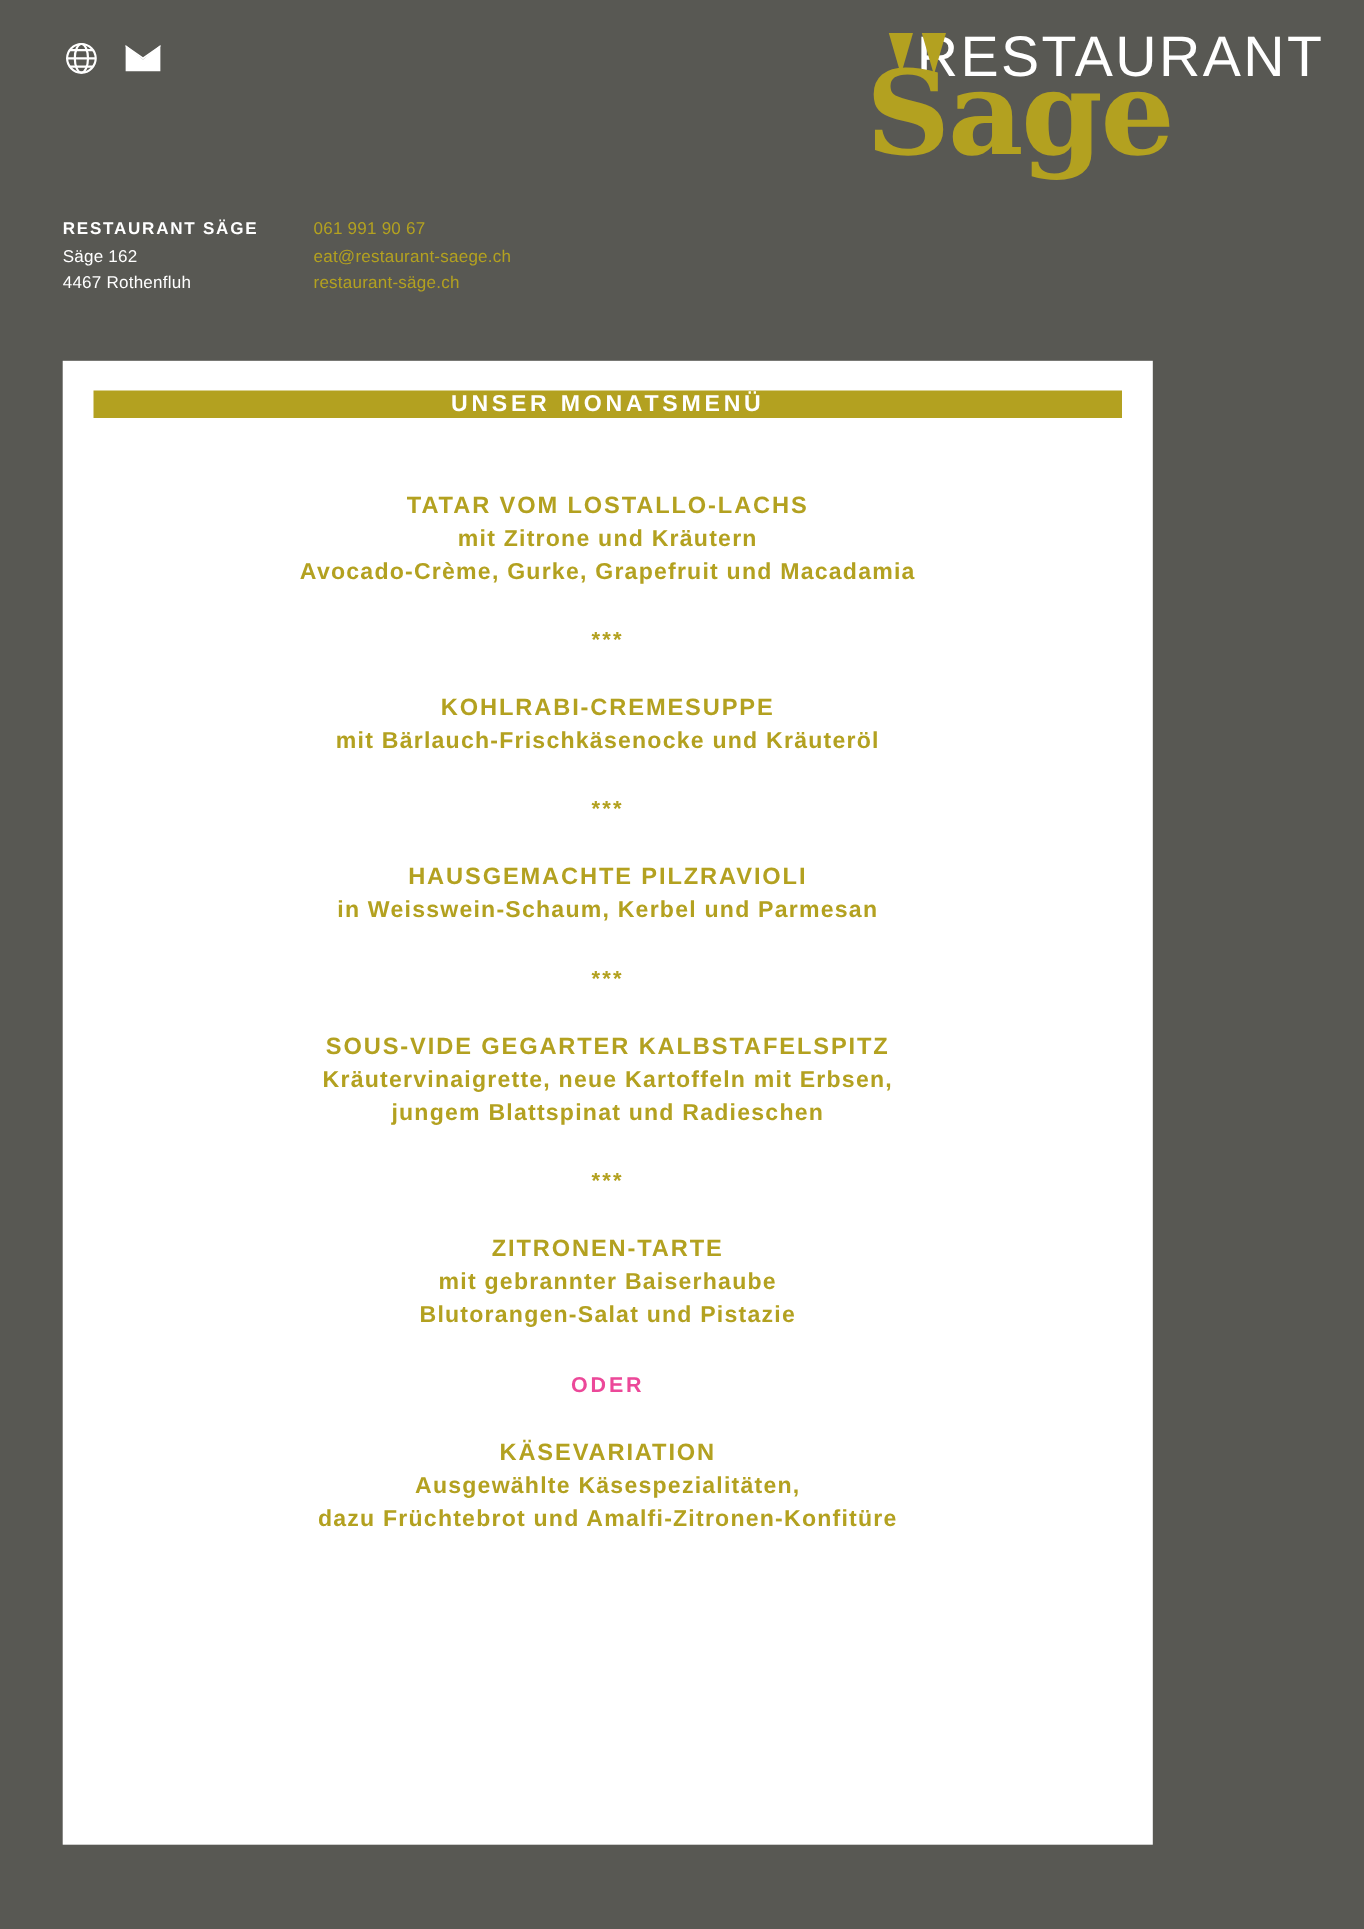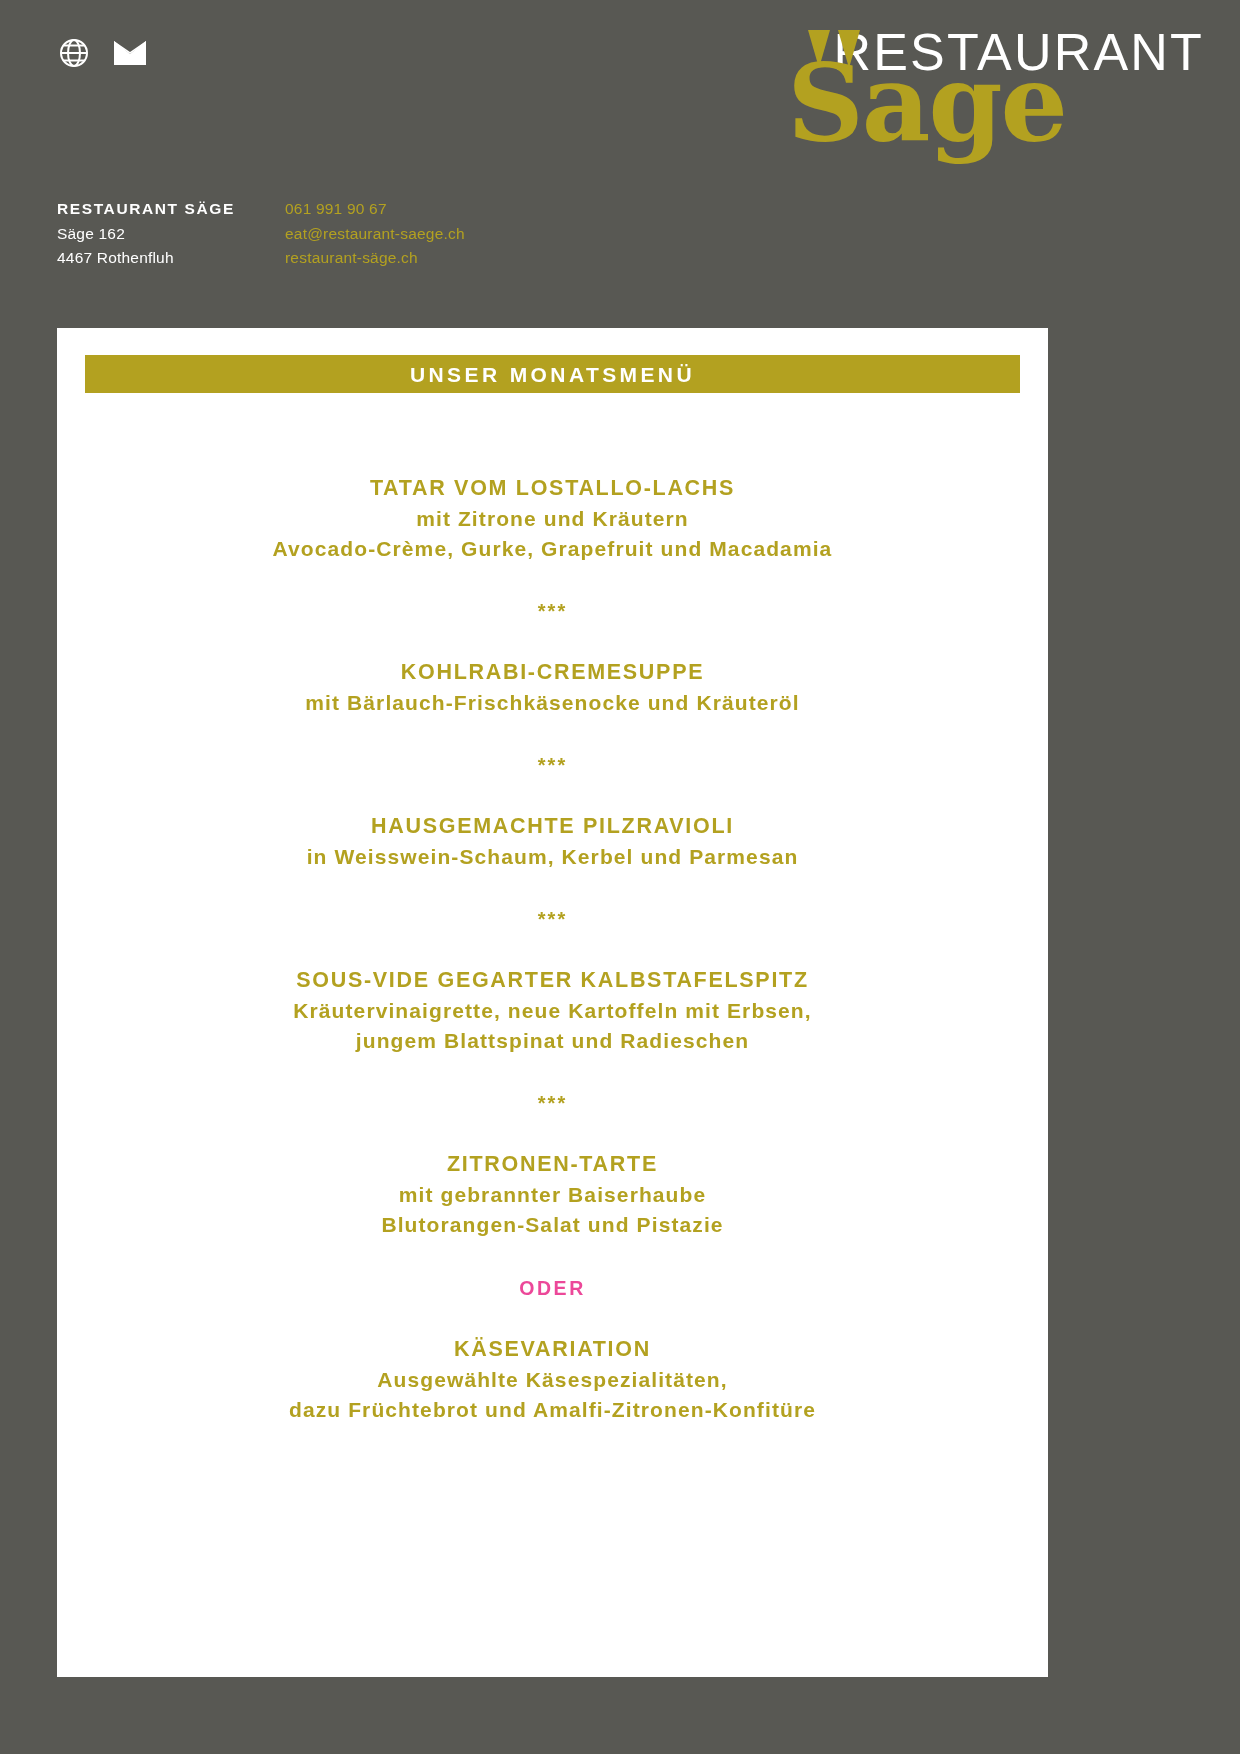--- a/index.html
+++ b/index.html
@@ -151,35 +151,35 @@
     width: 991px;
     height: 1349px;
     background: #ffffff;
     box-sizing: border-box;
     padding: 0;
   }
 
   .menu-banner {
     margin: 27px 28px 0 28px;
     background: #b3a120;
-    height: 38px;
+    height: 25px;
     display: flex;
     align-items: center;
     justify-content: center;
   }
   .menu-banner-label {
     color: #ffffff;
     font-size: 21px;
     font-weight: bold;
     letter-spacing: 3.4px;
     line-height: 21px;
   }
 
   .menu-body {
-    padding: 80px 70px 0 70px;
+    padding: 64px 70px 0 70px;
     text-align: center;
   }
 
   .course { margin: 0; }
   .course-title {
     color: #b3a120;
     font-size: 21.5px;
     font-weight: bold;
     letter-spacing: 1.7px;
     line-height: 31px;

